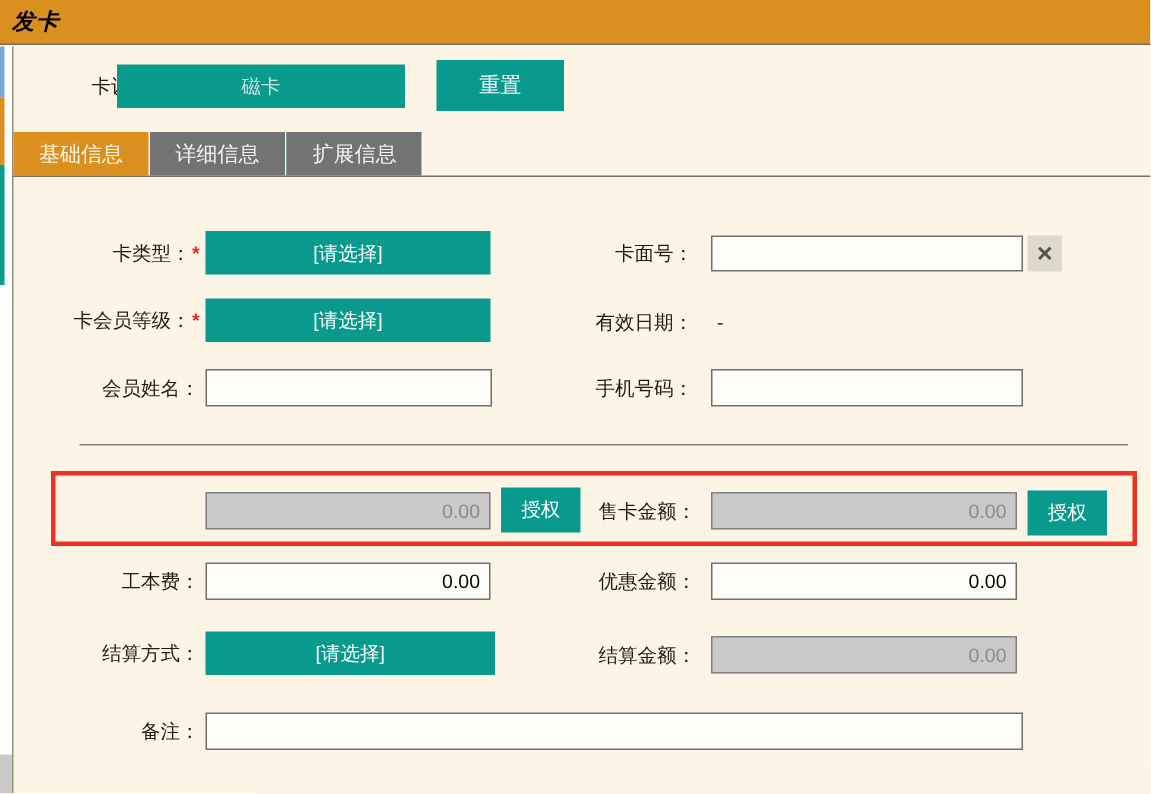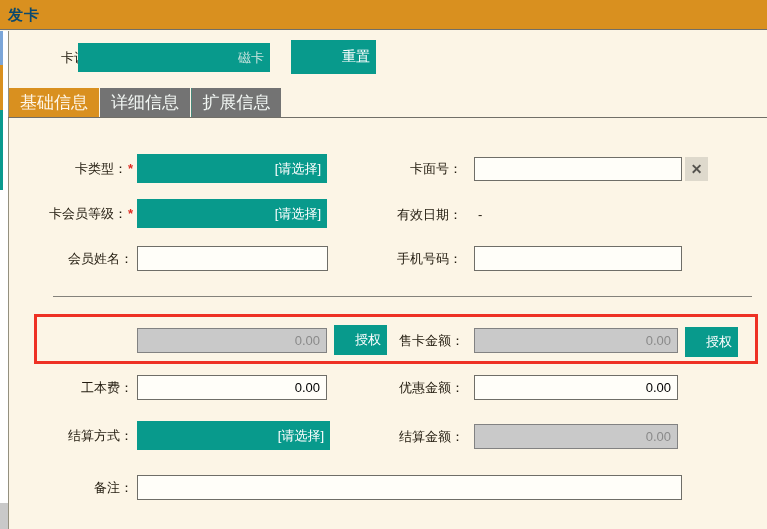--- a/index.html
+++ b/index.html
@@ -6,44 +6,44 @@
   .stage{
     position:relative;width:767px;height:529px;overflow:hidden;
     background:#FCF5E6;font-family:"Liberation Sans",sans-serif;
     -webkit-font-smoothing:antialiased;
   }
   .abs{position:absolute;box-sizing:border-box;}
 
   
   .header{left:0;top:0;width:767px;height:30px;background:#D9901F;border-bottom:1px solid #716F68;}
   .header .title{position:absolute;left:8px;top:0;height:28px;line-height:30px;
-    font-size:15px;font-weight:bold;color:#0c4a6e;letter-spacing:1px;}
+    font-size:15px;font-weight:bold;color:#000000;letter-spacing:1px;font-style:italic;}
 
   
   .rail-white{left:0;top:31px;width:8px;height:498px;background:#FFFFFF;}
   .rail-blue{left:0;top:31px;width:3px;height:34px;background:#7CA6D8;}
   .rail-orange{left:0;top:65px;width:3px;height:45px;background:#D9901F;}
   .rail-teal{left:0;top:110px;width:3px;height:80px;background:#0A9A8E;}
   .rail-gray{left:0;top:503px;width:8px;height:26px;background:#C9C9C9;}
   .rail-line{left:8px;top:31px;width:1px;height:498px;background:#94907F;}
 
   
   .lbl{font-size:13px;color:#211A0E;text-align:right;white-space:nowrap;}
   .lbl .star{color:#E02A21;font-weight:bold;margin-left:1px;}
-  .btn-teal{background:#089A8C;color:#FFFFFF;text-align:right;font-size:13px;cursor:pointer;border:none;}
+  .btn-teal{background:#089A8C;color:#FFFFFF;text-align:center;font-size:13px;cursor:pointer;border:none;}
   .btn-teal.muted{color:#C6E2DD;}
   .inp{border:1px solid #6F6E68;background:#FFFEF9;font-size:13px;padding:0 6px;outline:none;}
   .inp.num{text-align:right;}
   .inp:disabled,.inp.disabled{background:#C9C9C9;border:1px solid #828282;color:#8A8A8A;}
   .xbtn{background:#DED9CC;color:#55534E;border:none;font-size:14px;font-weight:bold;
     text-align:center;line-height:24px;padding:0;cursor:pointer;}
 
   
   .tab{top:88px;height:29px;width:90px;line-height:29px;text-align:center;
-    font-size:17px;color:#F2F7F4;cursor:pointer;}
+    font-size:14px;color:#F2F7F4;cursor:pointer;}
   .tab.active{background:#D9901F;color:#FEF6E8;}
   .tab.idle{background:#737373;}
   .tabline{left:8px;top:117px;width:759px;height:1px;background:#716F68;}
 
   .divider{left:53px;top:296px;width:699px;height:1px;background:#84827B;}
   .redbox{left:34px;top:314px;width:724px;height:50px;border:3px solid #EE3124;pointer-events:none;}
 </style>
 </head>
 <body>
 

